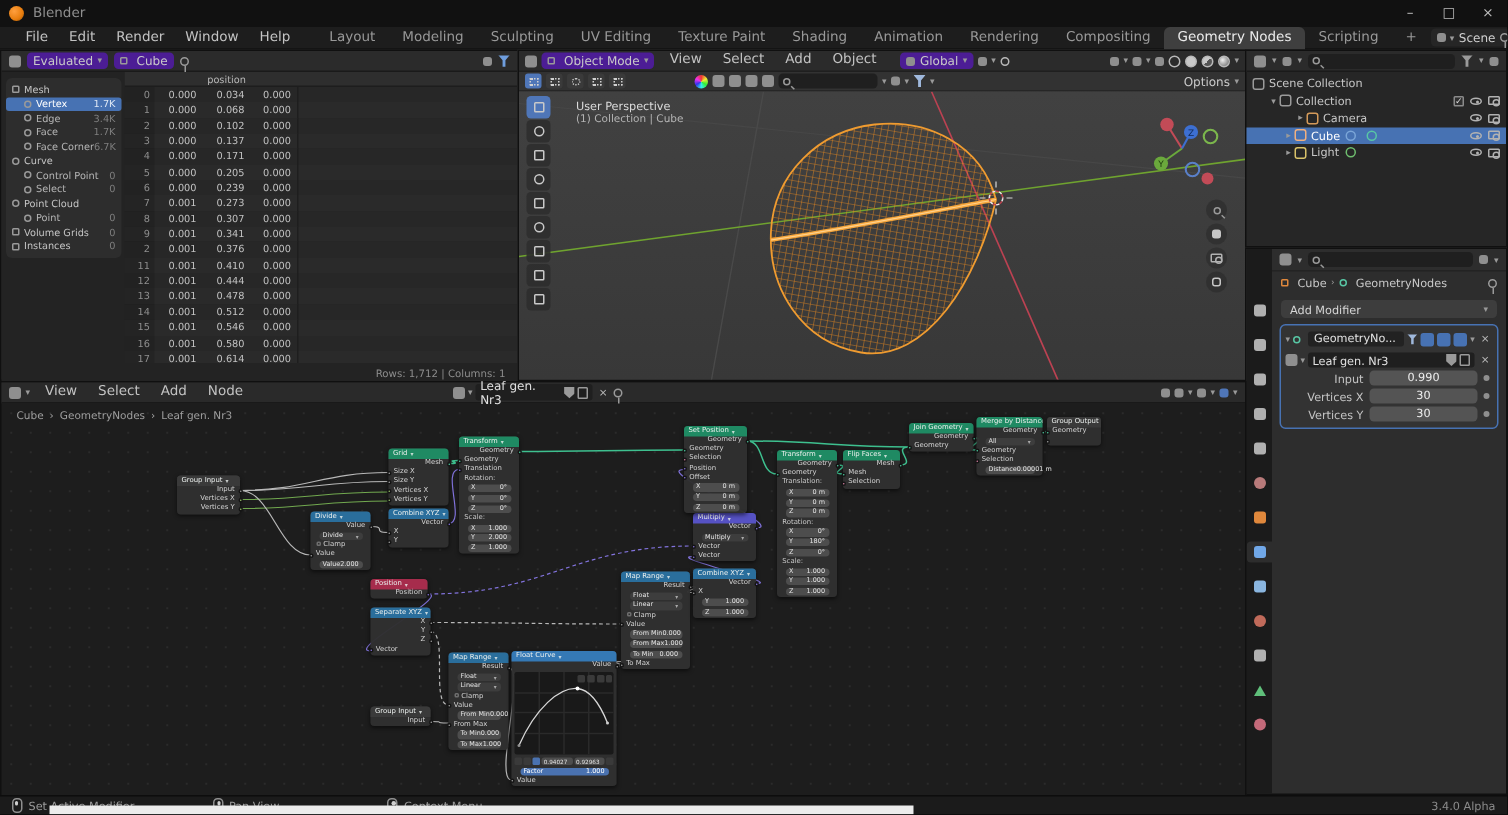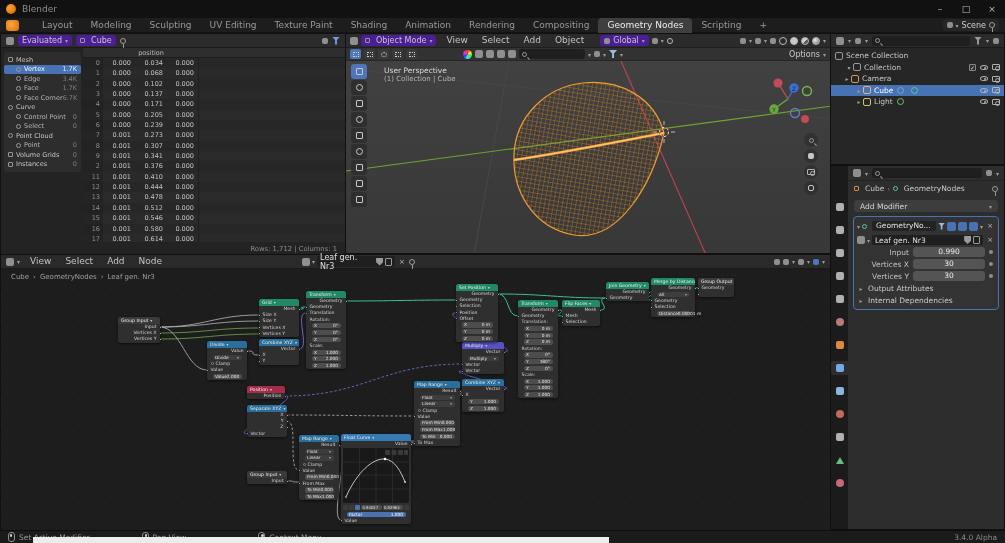--- a/index.html
+++ b/index.html
@@ -169,20 +169,27 @@
     <span class="wtitle">Blender</span>
     <div id="win-controls">
       <span>–</span>
       <span>□</span>
       <span>×</span>
     </div>
   </div>
 
   <div id="menubar">
     <div class="blicon"></div>
+    <div id="menubar-menus" style="display:flex">
+        <span class="mitem">File</span>
+        <span class="mitem">Edit</span>
+        <span class="mitem">Render</span>
+        <span class="mitem">Window</span>
+        <span class="mitem">Help</span>
+      </div>
     <div id="ws-tabs">
         <span class="ws-tab">Layout</span>
         <span class="ws-tab">Modeling</span>
         <span class="ws-tab">Sculpting</span>
         <span class="ws-tab">UV Editing</span>
         <span class="ws-tab">Texture Paint</span>
         <span class="ws-tab">Shading</span>
         <span class="ws-tab">Animation</span>
         <span class="ws-tab">Rendering</span>
         <span class="ws-tab">Compositing</span>
@@ -573,21 +580,21 @@
         </div>
         <div class="ol-row" style="padding-left: 14px;">
           <span class="arr">▾</span>
           <span class="ol-ic" style="border: 1px solid rgb(154, 154, 154); border-radius: 2px;"></span>
           <span>Collection</span>
           <span class="sp"></span>
           <span class="t-chk">✓</span>
           <span class="t-eye"></span>
           <span class="t-cam"></span>
         </div>
-        <div class="ol-row" style="padding-left: 12px;">
+        <div class="ol-row" style="padding-left: 32px;">
           <span class="arr">▸</span>
           <span class="ol-ic" style="border: 1px solid rgb(212, 154, 90); border-radius: 2px;"></span>
           <span>Camera</span>
           <span class="sp"></span>
           <span class="t-eye"></span>
           <span class="t-cam"></span>
         </div>
         <div class="ol-row sel" style="padding-left: 24px;">
           <span class="arr">▸</span>
           <span class="ol-ic" style="border: 1px solid rgb(240, 176, 128); border-radius: 2px;"></span>
@@ -704,30 +711,20 @@
             </div>
             <div class="prop-row">
               <span class="lb">Vertices X</span>
               <span class="vl">30</span>
               <span class="dd"></span>
             </div>
             <div class="prop-row">
               <span class="lb">Vertices Y</span>
               <span class="vl">30</span>
               <span class="dd"></span>
-            </div>
-          </div>
-        <div id="mod-subpanels">
-            <div class="subpanel">
-              <span class="arr">▸</span>
-              <span>Output Attributes</span>
-            </div>
-            <div class="subpanel">
-              <span class="arr">▸</span>
-              <span>Internal Dependencies</span>
             </div>
           </div>
       </div>
     </div>
   </div>
 
   <div id="nodeeditor" class="editor">
     <div id="ne-header">
       <span class="ic s8"></span>
         <span class="darr">▾</span>

